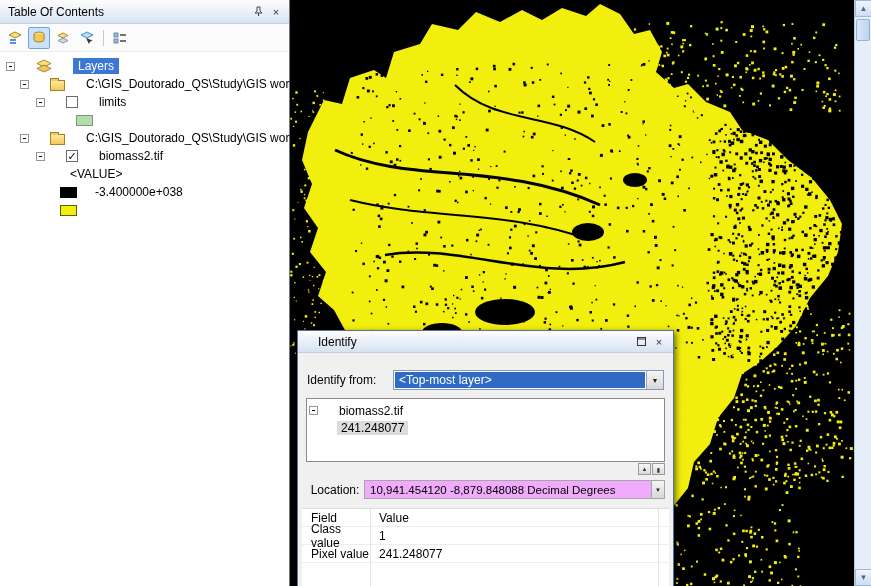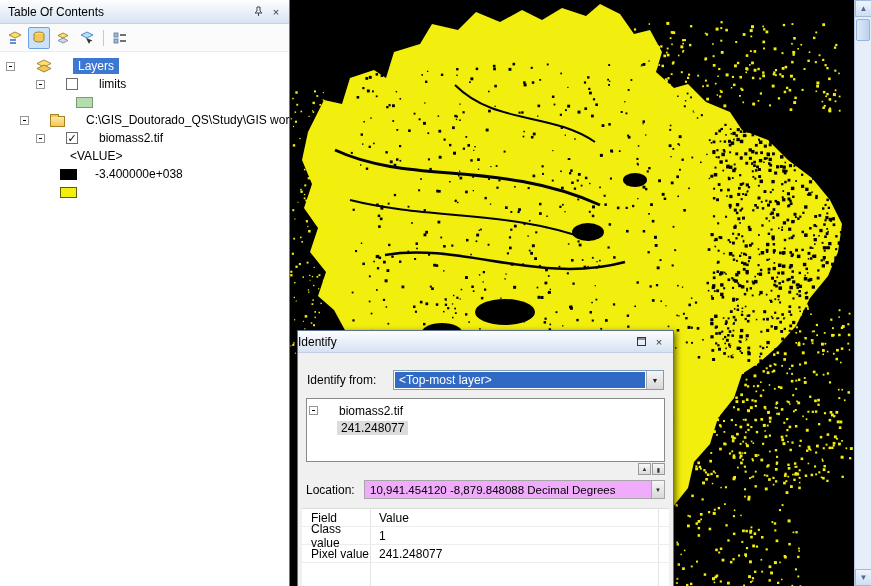--- a/index.html
+++ b/index.html
@@ -48,39 +48,39 @@
     background:linear-gradient(#f0f5fc,#cdddf2); border:1px solid #9fbbdc;
     color:#4d6b94; font-size:8px; display:flex; align-items:center; justify-content:center; }
   .sb-btn.up { top:0; } .sb-btn.down { bottom:0; }
   .sb-thumb { position:absolute; left:1px; top:19px; width:14px; height:22px;
     background:linear-gradient(90deg,#dde9f8,#bcd2ee); border:1px solid #95b2d8; border-radius:2px; }
 
   
   .identify { position:absolute; left:297px; top:330px; width:377px; height:262px;
     background:#f0f0f0; border:1px solid #5a7199; box-shadow:2px 2px 6px rgba(0,0,0,.55); }
   .id-titlebar { height:22px; background:linear-gradient(#fdfdfe,#d6e2f2);
-    border-bottom:1px solid #c2cfe2; display:flex; align-items:center; padding:0 5px 0 0; }
+    border-bottom:1px solid #c2cfe2; display:flex; align-items:center; padding:0 5px 0 20px; }
   .id-title { flex:1; font-size:12px; }
   .id-row1 { display:flex; align-items:center; margin:17px 9px 0 9px; }
   .id-from-label { width:86px; flex:none; }
   .combo { flex:1; height:20px; border:1px solid #7f9db9; background:#fff; display:flex; }
   .combo-text { flex:1; margin:1px; background:#316ac5; color:#fff;
     display:flex; align-items:center; padding:0 4px; overflow:hidden; }
   .combo-btn { width:17px; flex:none; background:linear-gradient(#f5f5f5,#d8d8d8);
     border-left:1px solid #a6a6a6; display:flex; align-items:center; justify-content:center;
     font-size:7px; color:#222; }
   .id-tree { margin:8px 8px 0 8px; height:64px; background:#fff; border:1px solid #8a8a8a; padding:3px 2px; }
   .id-tree .trow { height:17px; }
   .result-value { background:#dcdcdc; padding:0 4px; }
   .mini-row { display:flex; justify-content:flex-end; gap:1px; margin:1px 8px 0 0; }
   .mini-btn { width:13px; height:12px; border:1px solid #9a9a9a;
     background:linear-gradient(#f7f7f7,#dadada); font-size:6px; color:#333;
     display:flex; align-items:center; justify-content:center; }
   .id-loc { display:flex; align-items:center; margin:5px 8px 0 8px; }
-  .loc-label { width:58px; flex:none; }
+  .loc-label { width:58px; flex:none;text-align:center; }
   .loc-field { flex:1; height:19px; border:1px solid #a6a6a6; background:#f0abfc;
     display:flex; align-items:center; padding:0 5px; font-size:11.5px; white-space:nowrap; overflow:hidden; }
   .loc-btn { width:13px; height:19px; flex:none; border:1px solid #a6a6a6; border-left:none;
     background:linear-gradient(#f5f5f5,#d8d8d8); font-size:6px; color:#222;
     display:flex; align-items:center; justify-content:center; }
   .id-table { position:relative; margin:9px 4px 0 4px; background:#fff; height:130px;
     border-top:1px solid #dcdcdc; }
   .vline { position:absolute; top:0; bottom:0; width:1px; background:#e3e3e3; }
   .vline.c1 { left:68px; } .vline.c2 { right:10px; }
   .t-row { display:flex; height:18px; align-items:center; border-bottom:1px solid #ededed; position:relative; }
@@ -2369,20 +2369,25 @@
 
     <div class="toc-tree">
       <div class="trow" style="padding-left:6px">
         <span class="expander"></span>
         <svg width="16" height="14">
             <path d="M8 1 L15 4.5 L8 8 L1 4.5 Z" fill="#ffe06e" stroke="#8a6d1f" stroke-width="0.8"></path>
             <path d="M8 6 L15 9.5 L8 13 L1 9.5 Z" fill="#f3c75a" stroke="#8a6d1f" stroke-width="0.8"></path>
           </svg>
         <span class="sel-label">Layers</span>
       </div>
+      <div class="trow" style="padding-left:20px">
+        <span class="expander"></span>
+        <span class="folder"></span>
+        <span>C:\GIS_Doutorado_QS\Study\GIS work</span>
+      </div>
       <div class="trow" style="padding-left:36px">
         <span class="expander"></span>
         <span class="checkbox"></span>
         <span>limits</span>
       </div>
       <div class="trow" style="padding-left:76px">
         <span class="swatch green"></span>
       </div>
       <div class="trow" style="padding-left:20px">
         <span class="expander"></span>

